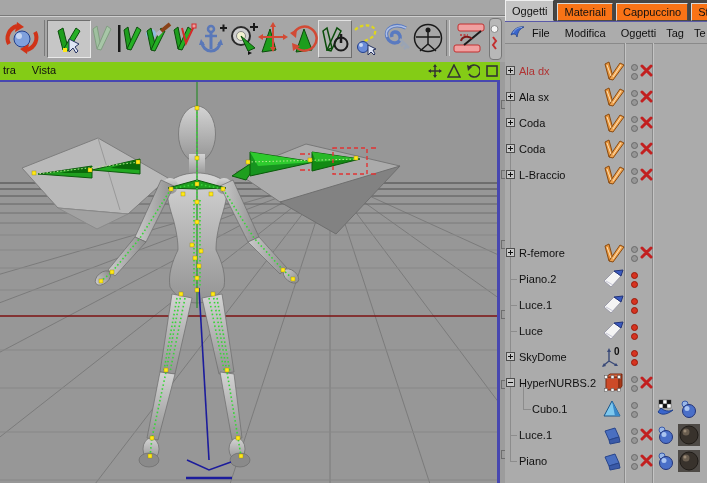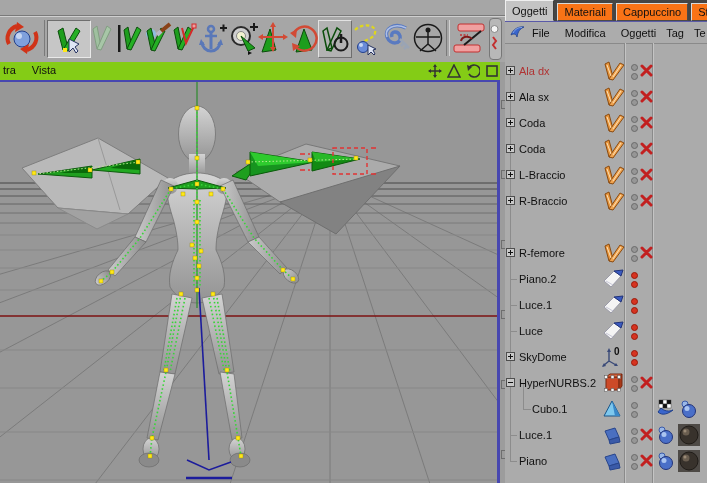--- a/index.html
+++ b/index.html
@@ -506,36 +506,20 @@
               <path d="M6,4 L10,15 M20,4 L12,16" stroke="#fbe0b8" stroke-width="1" fill="none"></path>
             </svg></span>
           <span class="dots">
             <span class="dot d1 gray"></span>
             <span class="dot d2 gray"></span>
           </span>
           <span class="xmark"><svg width="13" height="13">
               <path d="M2,2 L11,11 M11,2 L2,11" stroke="#c22020" stroke-width="3" stroke-linecap="round"></path>
             </svg></span>
         </div>
-        <div class="row" style="top: 145px;">
-          <div class="ebox plus"></div>
-          <span class="label">R-Braccio</span>
-          <span class="oicon"><svg width="24" height="20">
-              <polygon points="4,3 8,1 12,16 8,18" fill="#e8963c" stroke="#8a4a10"></polygon>
-              <polygon points="8,18 19,2 23,4 12,19" fill="#f0a450" stroke="#8a4a10"></polygon>
-              <path d="M6,4 L10,15 M20,4 L12,16" stroke="#fbe0b8" stroke-width="1" fill="none"></path>
-            </svg></span>
-          <span class="dots">
-            <span class="dot d1 gray"></span>
-            <span class="dot d2 gray"></span>
-          </span>
-          <span class="xmark"><svg width="13" height="13">
-              <path d="M2,2 L11,11 M11,2 L2,11" stroke="#c22020" stroke-width="3" stroke-linecap="round"></path>
-            </svg></span>
-        </div>
         <div class="row" style="top: 197px;">
           <div class="ebox plus"></div>
           <span class="label">R-femore</span>
           <span class="oicon"><svg width="24" height="20">
               <polygon points="4,3 8,1 12,16 8,18" fill="#e8963c" stroke="#8a4a10"></polygon>
               <polygon points="8,18 19,2 23,4 12,19" fill="#f0a450" stroke="#8a4a10"></polygon>
               <path d="M6,4 L10,15 M20,4 L12,16" stroke="#fbe0b8" stroke-width="1" fill="none"></path>
             </svg></span>
           <span class="dots">
             <span class="dot d1 gray"></span>

